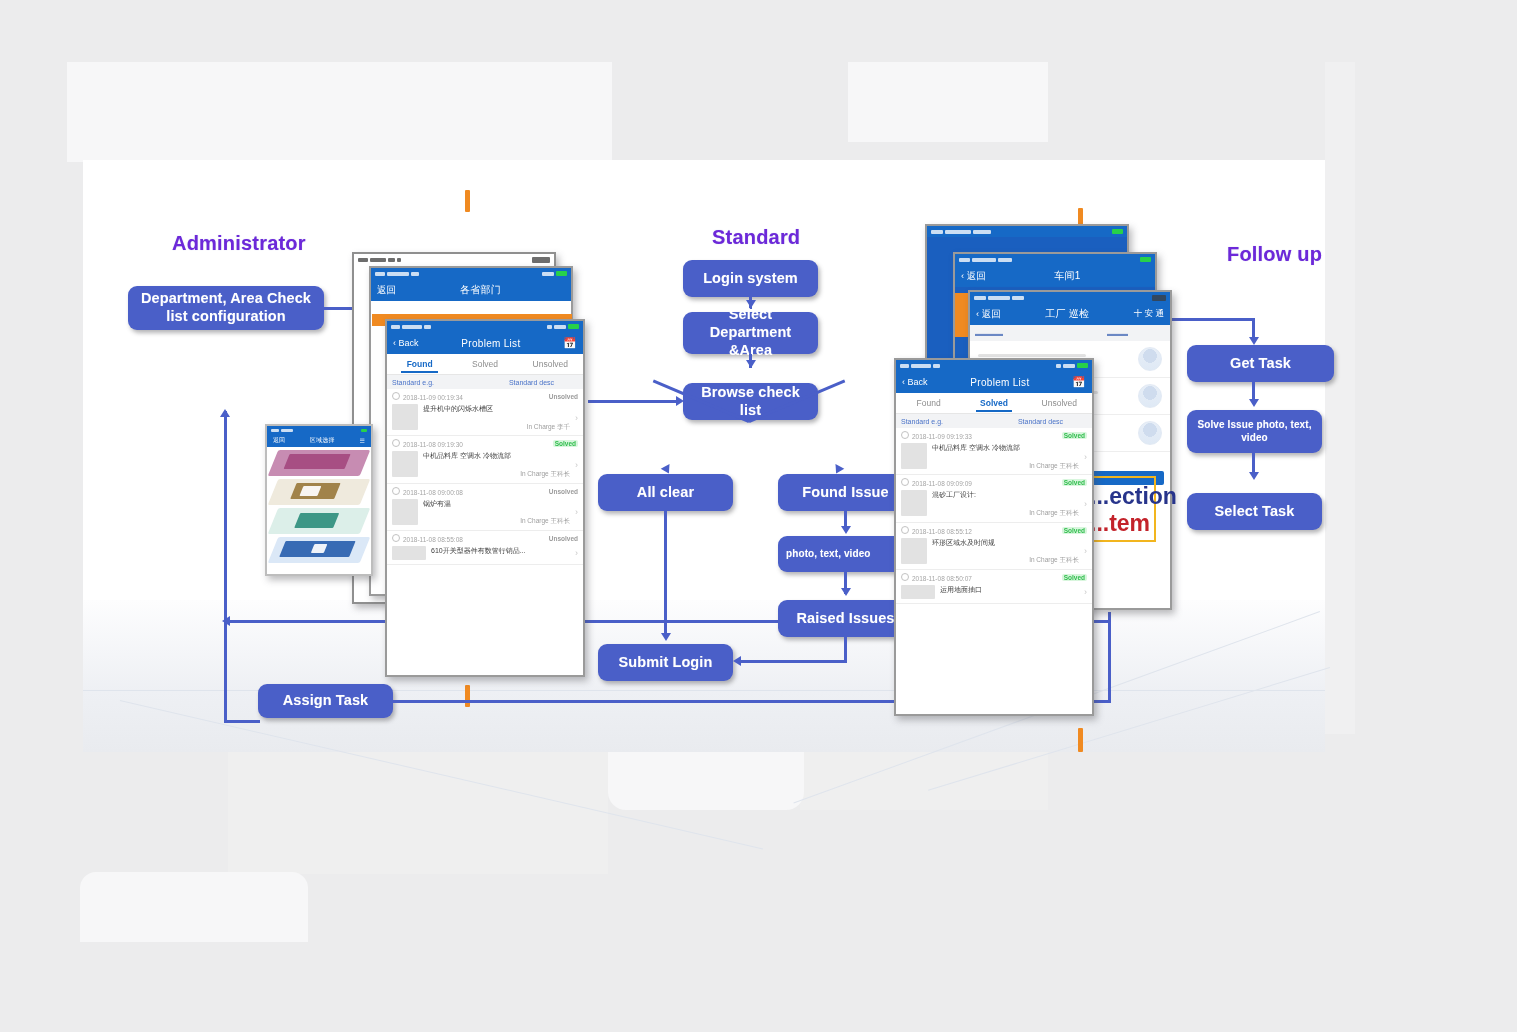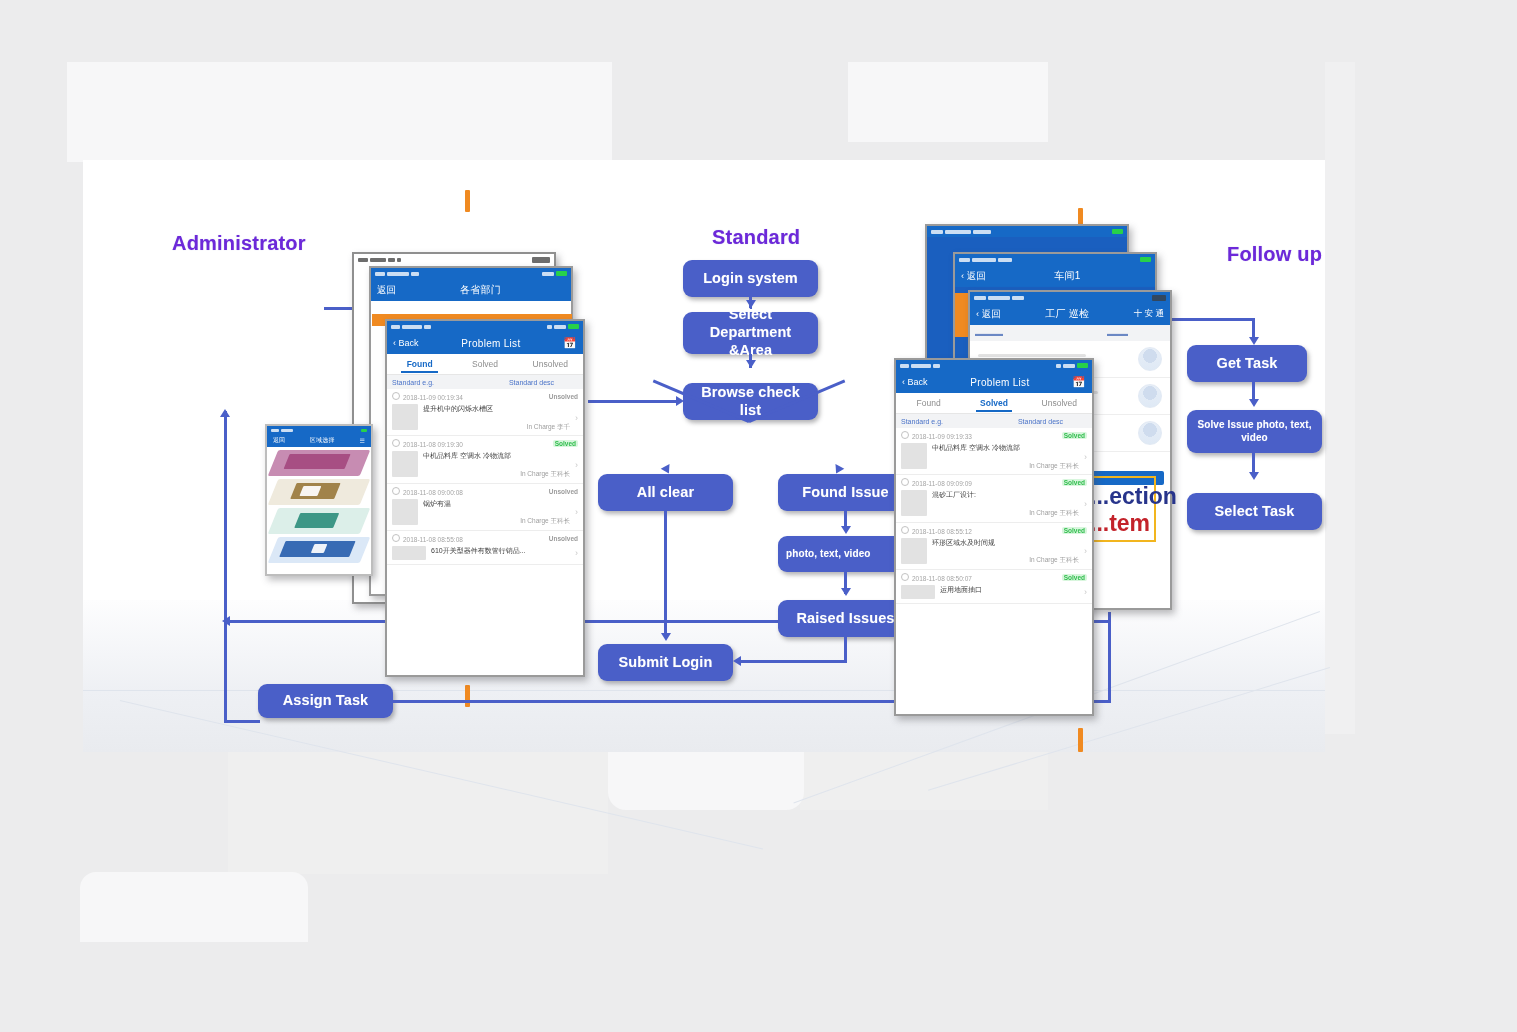--- a/index.html
+++ b/index.html
@@ -183,20 +183,21 @@
   <div class="col-title" style="left:172px;top:232px;">Administrator</div>
   <div class="col-title" style="left:712px;top:226px;">Standard</div>
   <div class="col-title" style="left:1227px;top:243px;">Follow up</div>
 
   <div class="odash" style="left:465px;top:190px;height:22px;"></div>
   <div class="odash" style="left:465px;top:655px;height:20px;"></div>
   <div class="odash" style="left:465px;top:685px;height:22px;"></div>
   <div class="odash" style="left:1078px;top:208px;height:22px;"></div>
   <div class="odash" style="left:1078px;top:728px;height:24px;"></div>
 
+  <div class="fbox" style="left:128px;top:286px;width:196px;height:44px;">Department, Area Check list configuration</div>
 
 
   <div class="fbox" style="left:258px;top:684px;width:135px;height:34px;">Assign Task</div>
 
   <div class="ln h" style="left:324px;top:307px;width:30px;"></div>
   <div class="arrow right" style="left:352px;top:303px;"></div>
 
   <div class="ln v" style="left:224px;top:411px;height:312px;"></div>
   <div class="arrow up" style="left:220px;top:409px;"></div>
   <div class="ln h" style="left:224px;top:720px;width:36px;"></div>
@@ -247,21 +248,21 @@
   <div class="ln v" style="left:844px;top:637px;height:26px;"></div>
   <div class="ln h" style="left:738px;top:660px;width:108px;"></div>
   <div class="arrow left" style="left:733px;top:656px;"></div>
 
   <div class="ln h" style="left:913px;top:620px;width:198px;"></div>
 
   <div class="ln h" style="left:1111px;top:318px;width:144px;"></div>
   <div class="ln v" style="left:1252px;top:318px;height:22px;"></div>
   <div class="arrow down" style="left:1249px;top:337px;"></div>
 
-  <div class="fbox" style="left:1187px;top:345px;width:120px;height:37px;">Get Task</div>
+  <div class="fbox" style="left:1187px;top:345px;width:147px;height:37px;">Get Task</div>
 
   <div class="ln v" style="left:1252px;top:382px;height:22px;"></div>
   <div class="arrow down" style="left:1249px;top:399px;"></div>
 
   <div class="fbox small" style="left:1187px;top:410px;width:135px;height:43px;">Solve Issue photo, text, video</div>
 
   <div class="ln v" style="left:1252px;top:453px;height:24px;"></div>
   <div class="arrow down" style="left:1249px;top:472px;"></div>
 
   <div class="fbox" style="left:1187px;top:493px;width:135px;height:37px;">Select Task</div>

